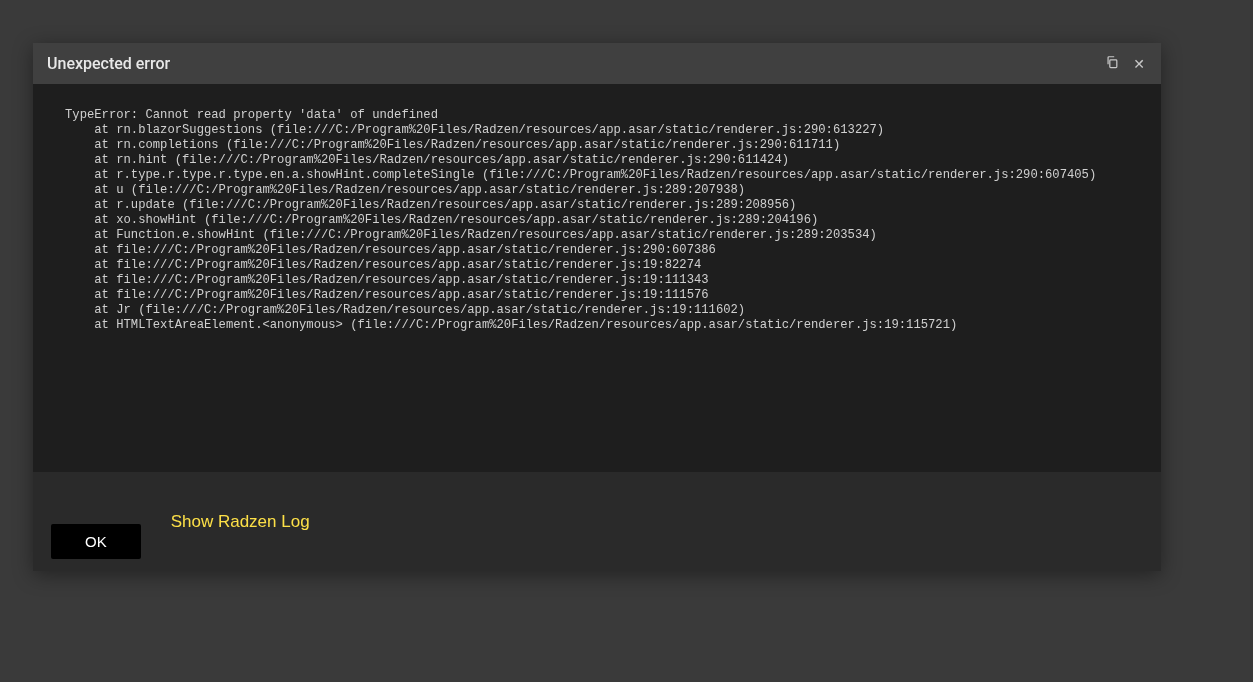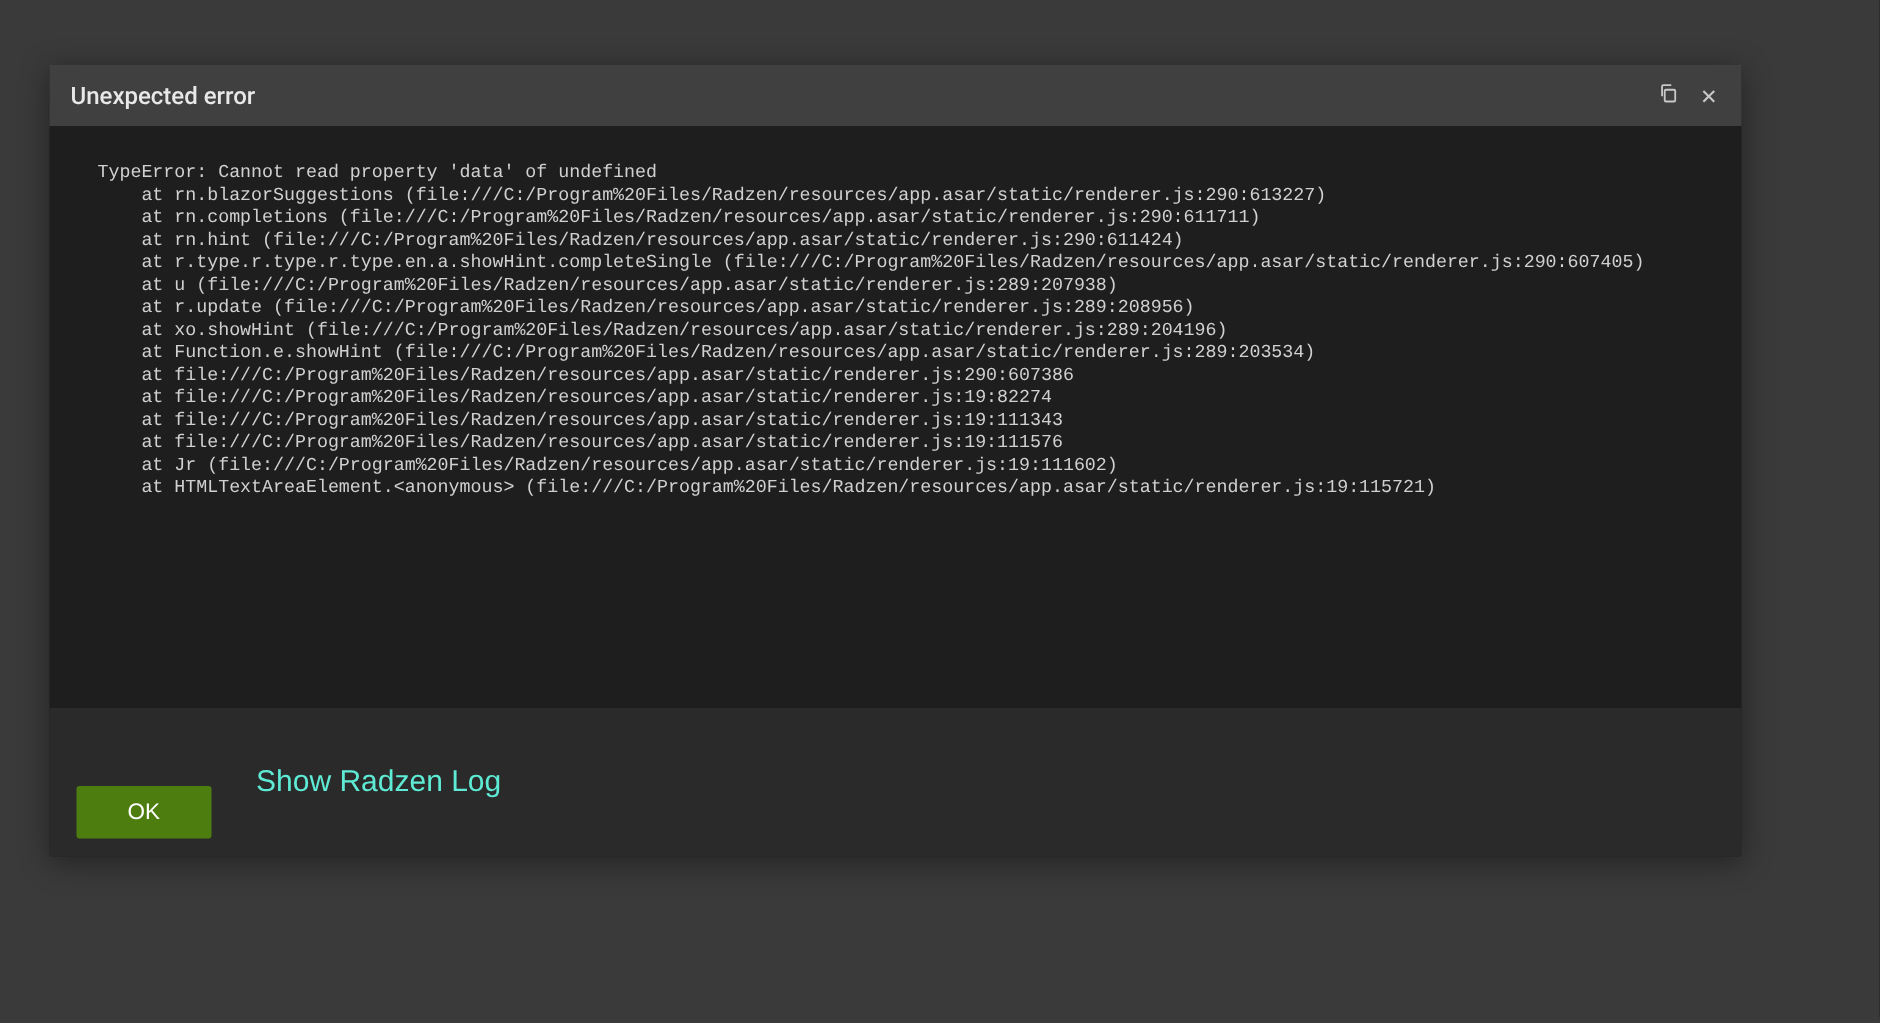--- a/index.html
+++ b/index.html
@@ -63,34 +63,34 @@
       white-space: pre;
     }
     .dialog-footer {
       background: #2a2a2a;
       padding: 12px 18px;
       display: flex;
       align-items: center;
       gap: 26px;
     }
     .btn-primary {
-      background: #4d7c0f;
+      background: #000000;
       color: #fff;
       border: none;
       padding: 9px 34px;
       font-size: 15px;
       border-radius: 2px;
       cursor: pointer;
       margin-top: 40px;
     }
     .btn-link {
       background: none;
       border: none;
-      color: #5eead4;
-      font-size: 20px;
+      color: #fde047;
+      font-size: 17px;
       cursor: pointer;
       padding: 9px 4px;
     }
   </style>
 </head>
 <body>
 
 <div class="dialog">
   <div class="dialog-header">
     <div class="dialog-title">Unexpected error</div>

